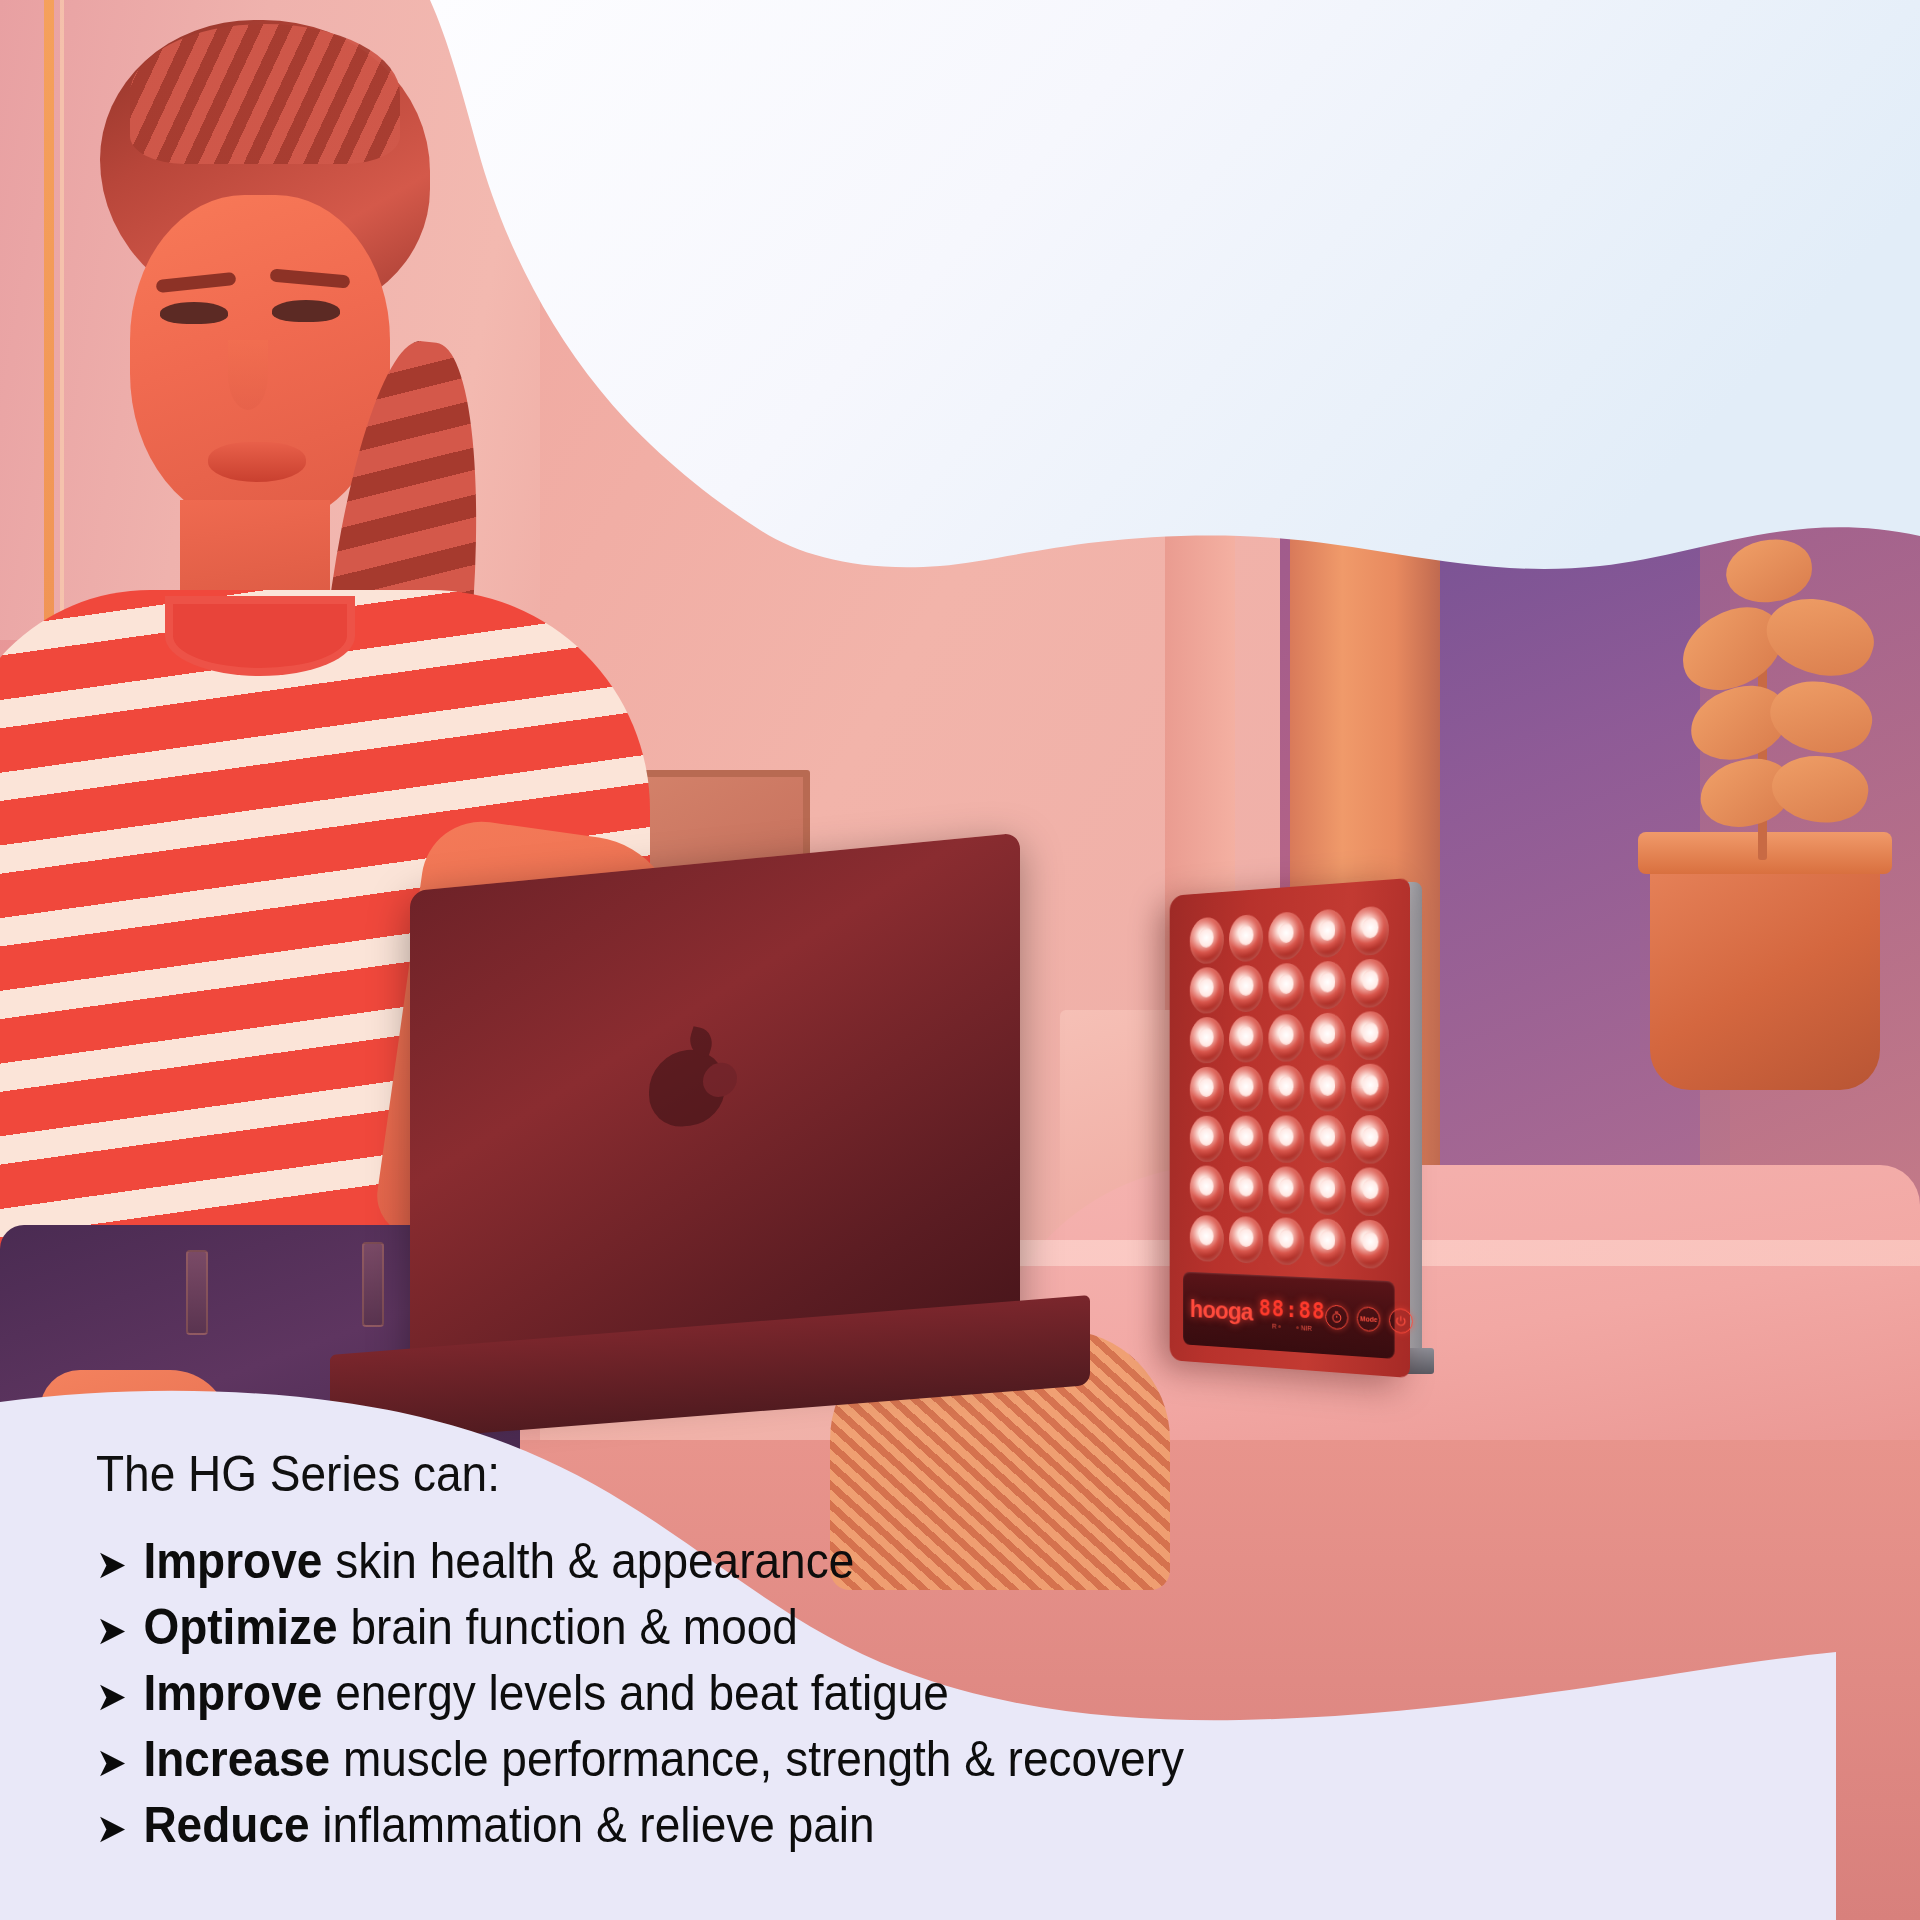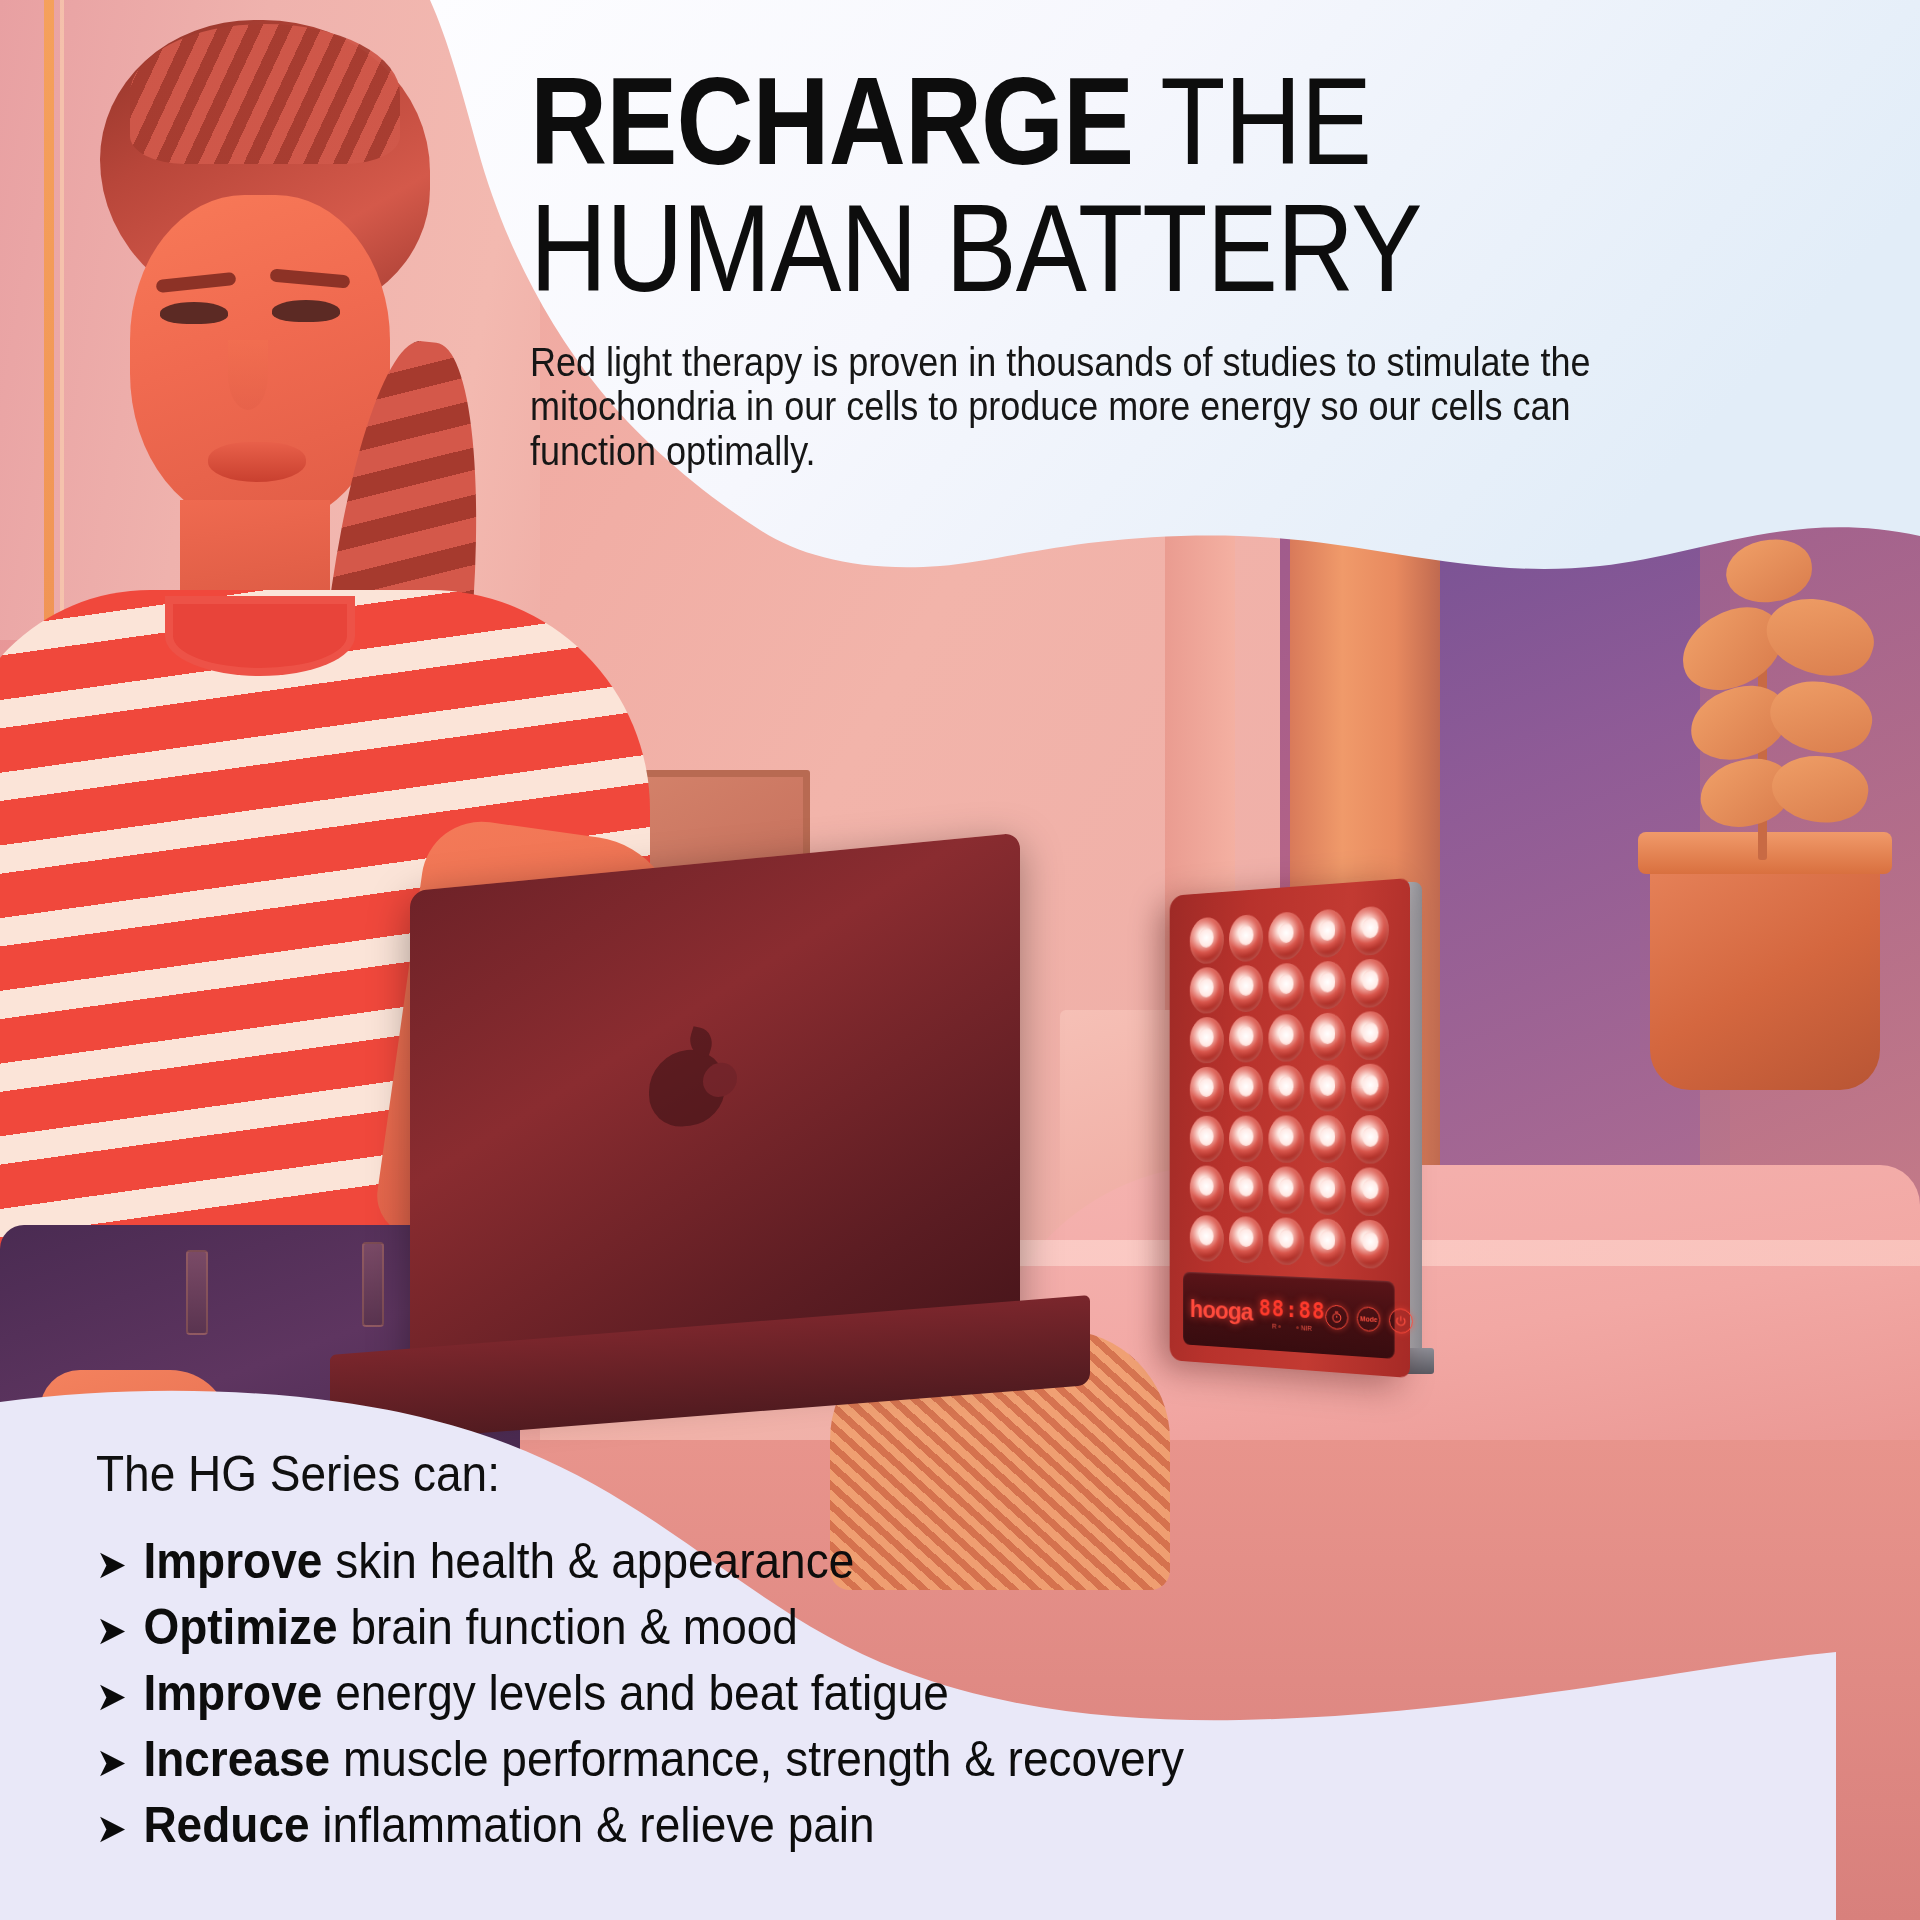--- a/index.html
+++ b/index.html
@@ -545,25 +545,20 @@
       <path d="M430,0 L1920,0 L1920,536
                C1790,508 1700,556 1600,566
                C1470,580 1370,540 1240,536
                C1090,532 1010,560 940,566
                C860,572 800,556 760,530
                C700,492 640,440 600,390
                C540,316 500,230 478,150
                C462,92 448,40 430,0 Z" fill="url(#gTop)"></path>
     </svg>
 
-    <div class="top-content">
-      <div class="headline"><span class="hl-1">RECHARGE</span><span class="hl-2"> THE</span></div>
-      <div class="headline-line2">HUMAN BATTERY</div>
-      <div class="subcopy">Red light therapy is proven in thousands of studies to stimulate the mitochondria in our cells to produce more energy so our cells can function optimally.</div>
-    </div>
   </div>
 
   <div class="bottom-panel">
     <svg width="1920" height="580" viewBox="0 0 1920 580">
       <path d="M0,62
                C120,46 240,48 340,62
                C470,80 560,120 640,172
                C730,230 800,292 900,330
                C1010,372 1130,382 1240,380
                C1400,377 1560,352 1700,330

